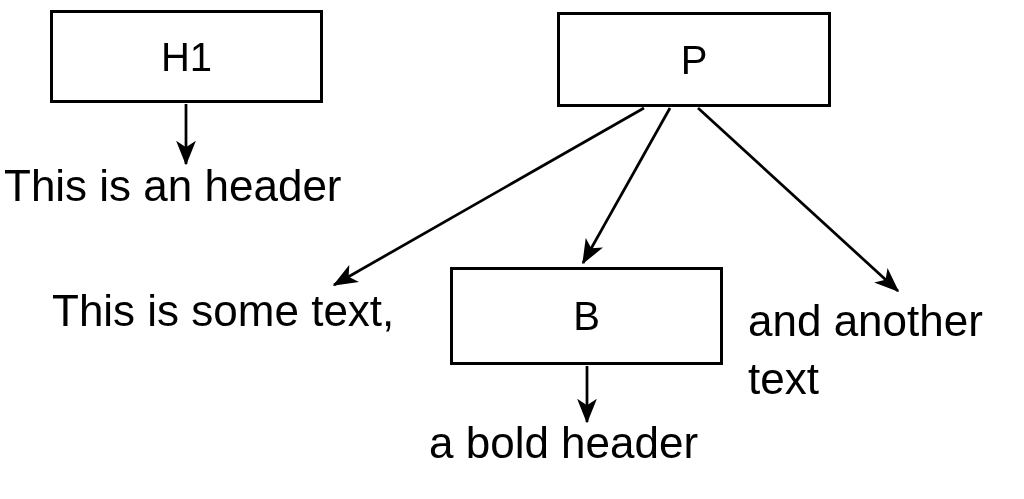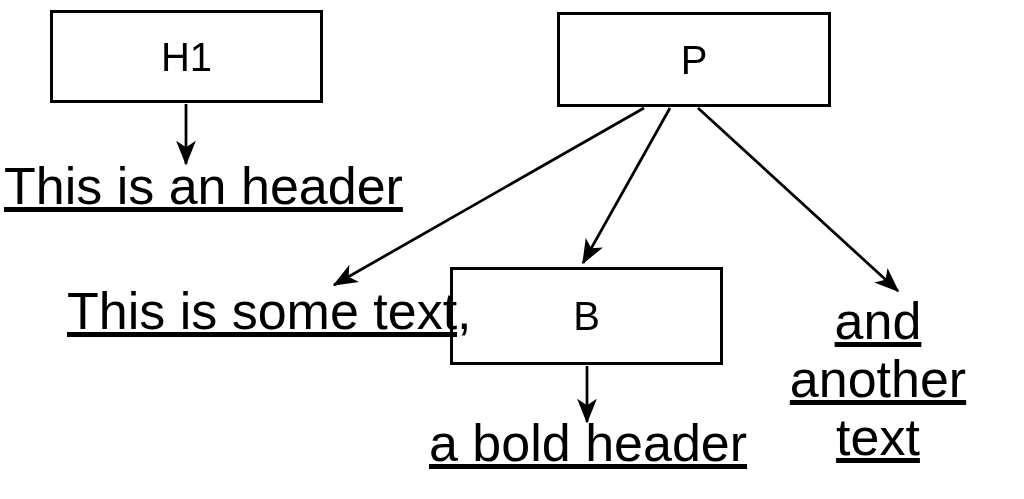--- a/index.html
+++ b/index.html
@@ -33,29 +33,28 @@
     justify-content: center;
     font-size: 40px;
     line-height: 1;
     box-sizing: border-box;
   }
   .node-h1 { left: 50px;  top: 10px;  width: 273px; height: 93px; }
   .node-p  { left: 557px; top: 12px;  width: 274px; height: 95px; }
   .node-b  { left: 450px; top: 267px; width: 273px; height: 98px; }
   .leaf {
     position: absolute;
-    font-size: 52px;
+    font-size: 44px;
     line-height: 48px;
     white-space: nowrap;
-    text-decoration: underline;
   }
   .leaf-header    { left: 4px;   top: 162px; }
-  .leaf-some-text { left: 52px;  top: 287px; margin-left: 15px; }
+  .leaf-some-text { left: 52px;  top: 287px; }
   .leaf-another   { left: 748px; top: 292px; width: 260px;
-                    text-align: center; white-space: normal; line-height: 58px; }
+                    white-space: normal; line-height: 58px; }
   .leaf-bold      { left: 429px; top: 419px; }
 </style>
 </head>
 <body>
 
 <div class="canvas">
 
   <svg class="arrows" viewBox="0 0 1024 499" xmlns="http://www.w3.org/2000/svg">
     <defs>
       <marker id="arrow" viewBox="0 0 10 8" refX="9.4" refY="4" markerWidth="9" markerHeight="7.2" orient="auto">

